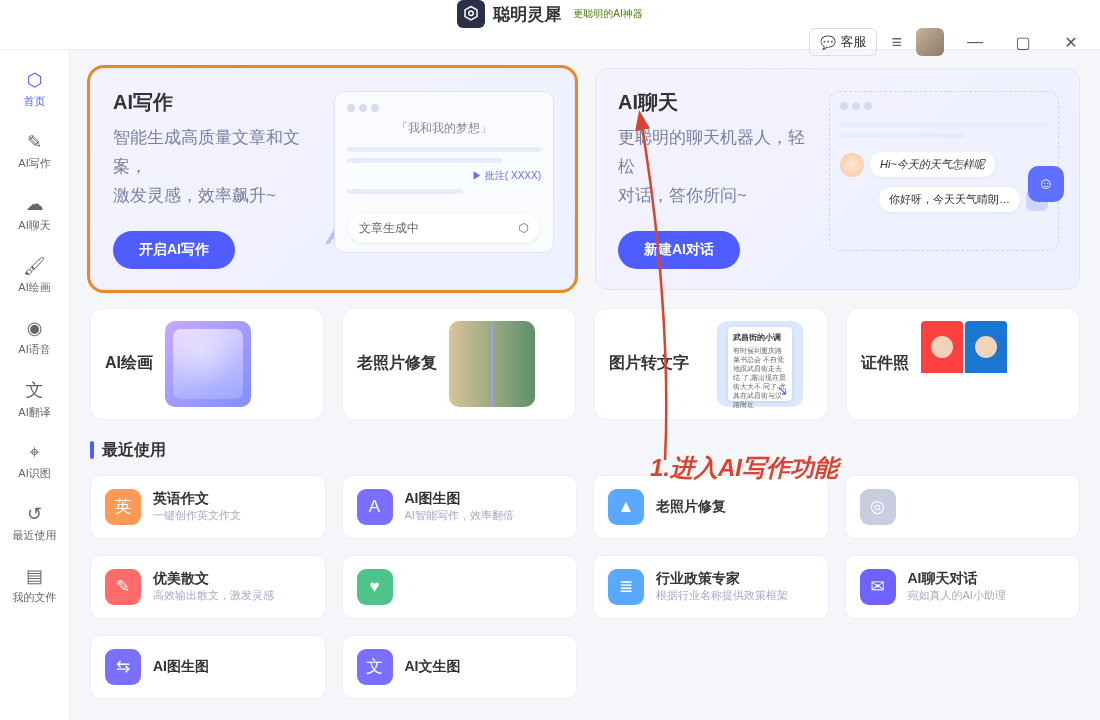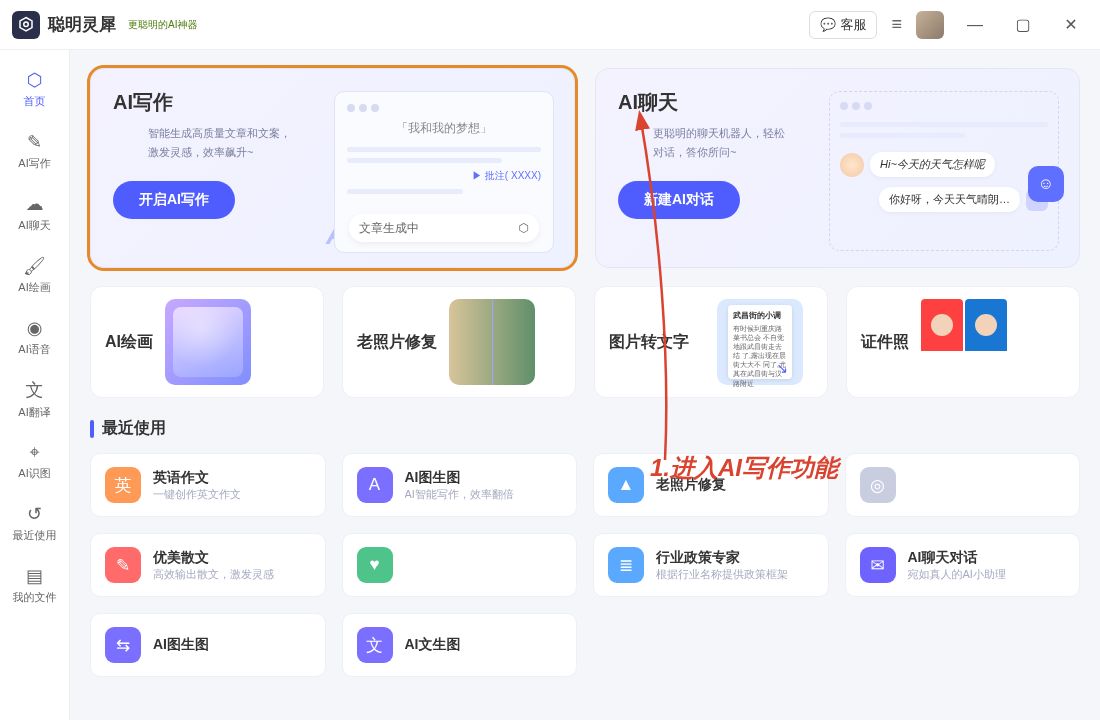--- a/index.html
+++ b/index.html
@@ -1,19 +1,19 @@
 <!DOCTYPE html>
 <html><head>
 <meta charset="utf-8">
 <style>
 * { margin: 0; padding: 0; box-sizing: border-box; }
 body { font-family: "Microsoft YaHei", "PingFang SC", sans-serif; background: #f5f6fa; width: 1100px; height: 720px; overflow: hidden; color: #333; }
 
 
-.titlebar { height: 50px; background: #fff; border-bottom: 1px solid #eee; display: flex; align-items: center; padding: 0 12px; }
+.titlebar { height: 50px; background: #fff; border-bottom: 1px solid #eee; display: flex; align-items: center; padding: 0 12px; flex-direction: column; }
 .logo-box { display: flex; align-items: center; gap: 8px; }
 .logo-icon { width: 28px; height: 28px; background: #2a2f4a; border-radius: 6px; display: flex; align-items: center; justify-content: center; color: #fff; }
 .app-name { font-weight: 700; font-size: 17px; }
 .tagline { color: #4d7c0f; font-size: 10px; margin-left: 4px; }
 .titlebar-right { margin-left: auto; display: flex; align-items: center; gap: 14px; }
 .kefu { display: flex; align-items: center; gap: 4px; border: 1px solid #ddd; border-radius: 6px; padding: 4px 10px; font-size: 13px; cursor: pointer; }
 .menu-icon { font-size: 18px; cursor: pointer; color: #666; }
 .avatar { width: 28px; height: 28px; border-radius: 6px; background: linear-gradient(135deg, #c7b299, #8a7a6a); }
 .win-btn { width: 34px; text-align: center; font-size: 16px; cursor: pointer; color: #555; }
 
@@ -27,21 +27,21 @@
 .side-item .si-icon { font-size: 18px; }
 
 
 .main { flex: 1; padding: 18px 20px; overflow-y: auto; position: relative; }
 
 
 .big-row { display: flex; gap: 20px; margin-bottom: 18px; }
 .big-card { position: relative; flex: 1; background: linear-gradient(135deg, #f4f2ff, #eef1ff); border-radius: 14px; padding: 20px 22px; min-height: 200px; border: 1px solid #e4e6f7; }
 .big-card.hl { outline: 3px solid #e48a2c; outline-offset: 0; }
 .bc-title { font-size: 20px; font-weight: 700; margin-bottom: 8px; }
-.bc-desc { font-size: 11px; color: #7a80a0; line-height: 1.7; max-width: 200px; margin-left: 35px; }
+.bc-desc { font-size: 17px; color: #7a80a0; line-height: 1.7; max-width: 200px; }
 .bc-btn { margin-top: 20px; display: inline-block; background: #4f5dff; color: #fff; border: none; border-radius: 999px; padding: 10px 26px; font-size: 14px; font-weight: 600; cursor: pointer; }
 .ai-badge { position: absolute; left: 235px; top: 150px; font-size: 28px; font-weight: 800; font-style: italic; color: #b8c0ff; }
 .doc-preview { position: absolute; right: 20px; top: 22px; width: 220px; height: 162px; background: #fafbff; border: 1px solid #e0e3f5; border-radius: 10px; padding: 12px; }
 .doc-head { display: flex; gap: 4px; margin-bottom: 8px; }
 .doc-head span { width: 8px; height: 8px; border-radius: 50%; background: #d7dbf2; }
 .doc-dream { text-align: center; font-size: 12px; color: #888; margin-bottom: 10px; }
 .doc-line { height: 5px; background: #e8ebfb; margin: 6px 0; border-radius: 2px; }
 .doc-line.w80 { width: 80%; }
 .doc-line.w60 { width: 60%; }
 .doc-pizhu { text-align: right; font-size: 10px; color: #5f6fff; }

